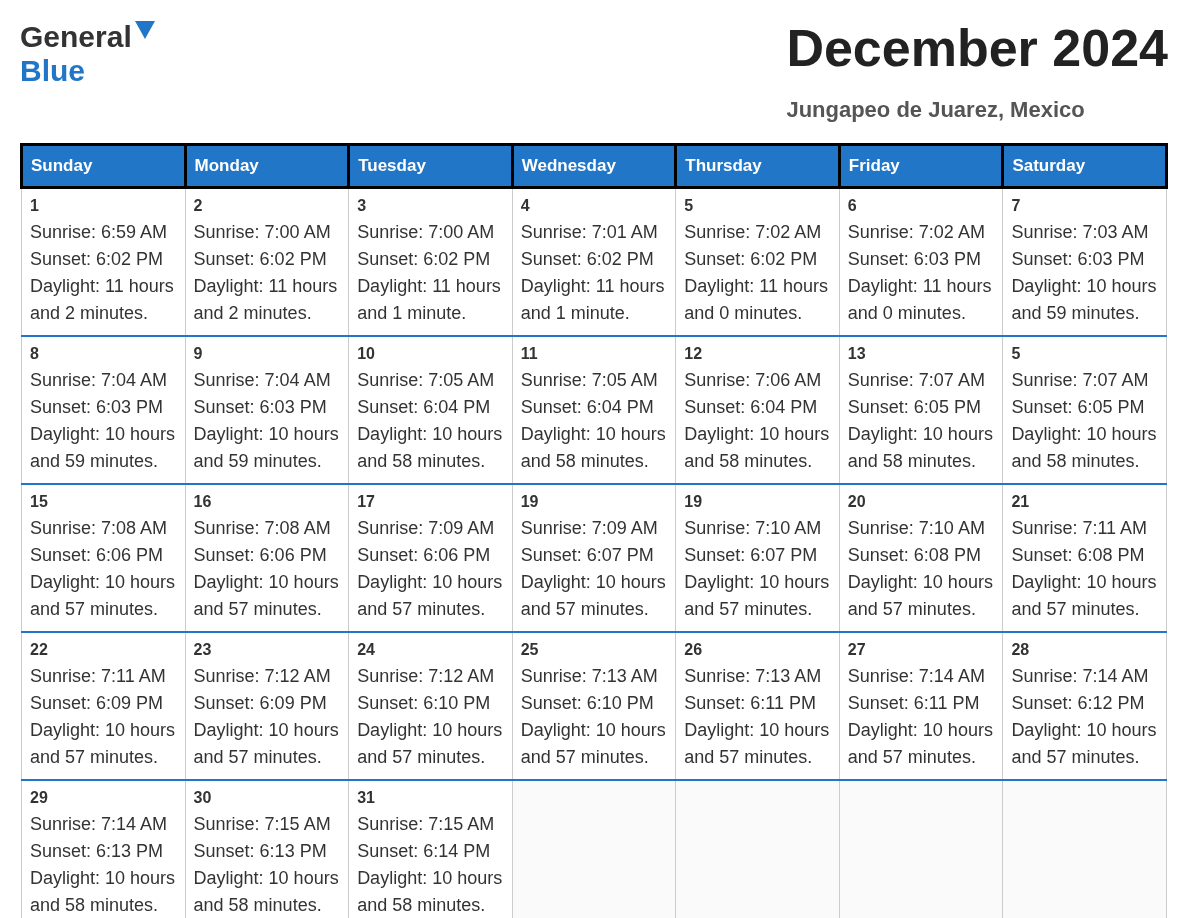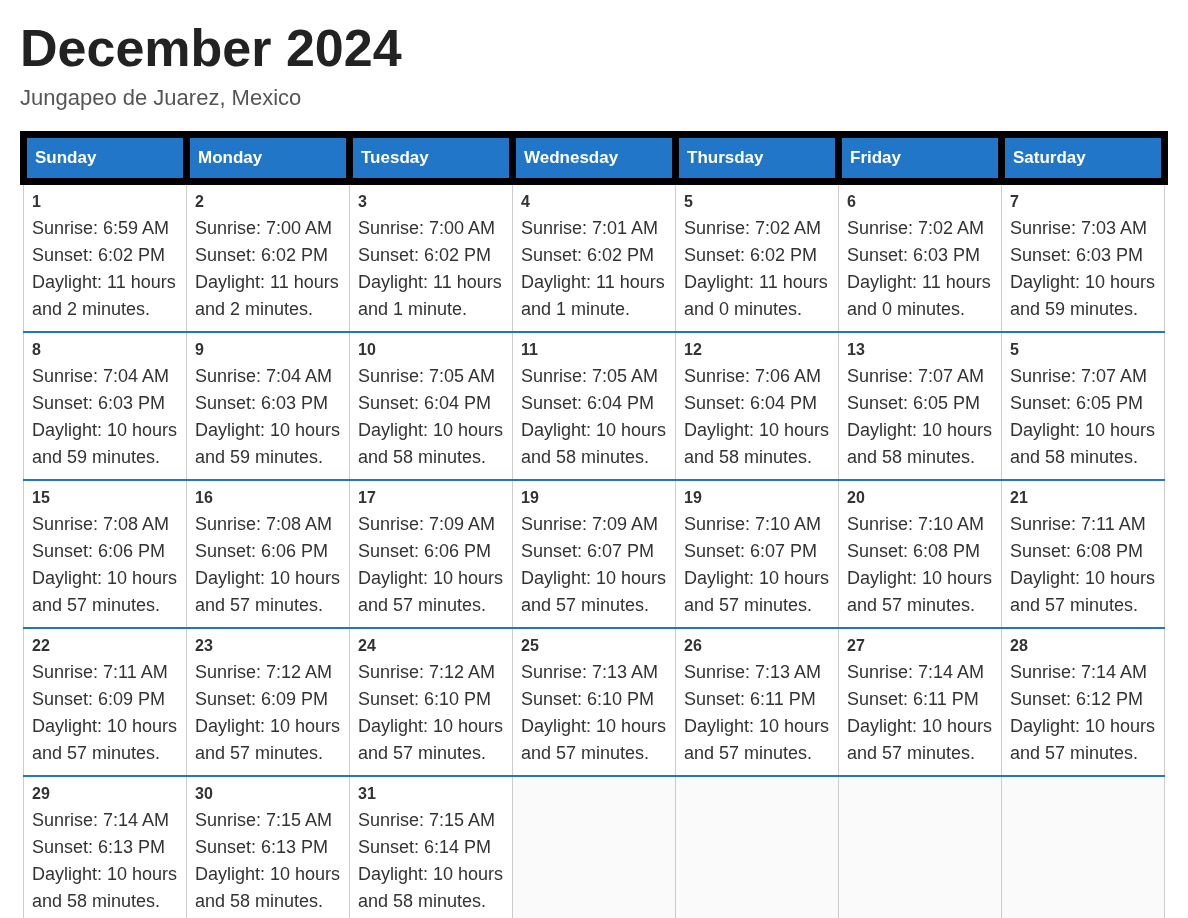--- a/index.html
+++ b/index.html
@@ -26,35 +26,36 @@
     }
     .month-title {
       font-size: 52px;
       font-weight: bold;
       color: #222;
       line-height: 1.1;
     }
     .subtitle {
       font-size: 22px;
       color: #555;
-      margin-top: 8px;
+      margin-top: 20px;
+      font-weight: bold;
     }
     table {
       width: 100%;
       border-collapse: collapse;
       table-layout: fixed;
     }
     thead th {
       background-color: #2176c7;
       color: #fff;
       font-size: 17px;
       font-weight: bold;
       padding: 10px 8px;
       text-align: left;
-      border: 7px solid #000000;
+      border: 3px solid #000000;
     }
     tbody td {
       vertical-align: top;
       padding: 8px;
       border: 1px solid #ccc;
       font-size: 13px;
       color: #333;
       height: 120px;
     }
     .day-num {
@@ -97,20 +98,31 @@
     .logo-bottom {
       font-size: 30px;
       font-weight: bold;
       color: #2176c7;
     }
   </style>
 </head>
 <body>
 
 <div class="header">
+  <div class="logo">
+    <div class="logo-icon">
+      <span class="logo-general">General</span>
+      <span class="logo-triangle">
+        <svg width="20" height="20" viewBox="0 0 20 20">
+          <polygon points="0,0 20,0 10,18" fill="#2176c7"></polygon>
+        </svg>
+      </span>
+    </div>
+    <div class="logo-bottom">Blue</div>
+  </div>
   <div class="title-area">
     <div class="month-title">December 2024</div>
     <div class="subtitle">Jungapeo de Juarez, Mexico</div>
   </div>
 </div>
 
 <table>
   <thead>
     <tr>
     <th>Sunday</th>

